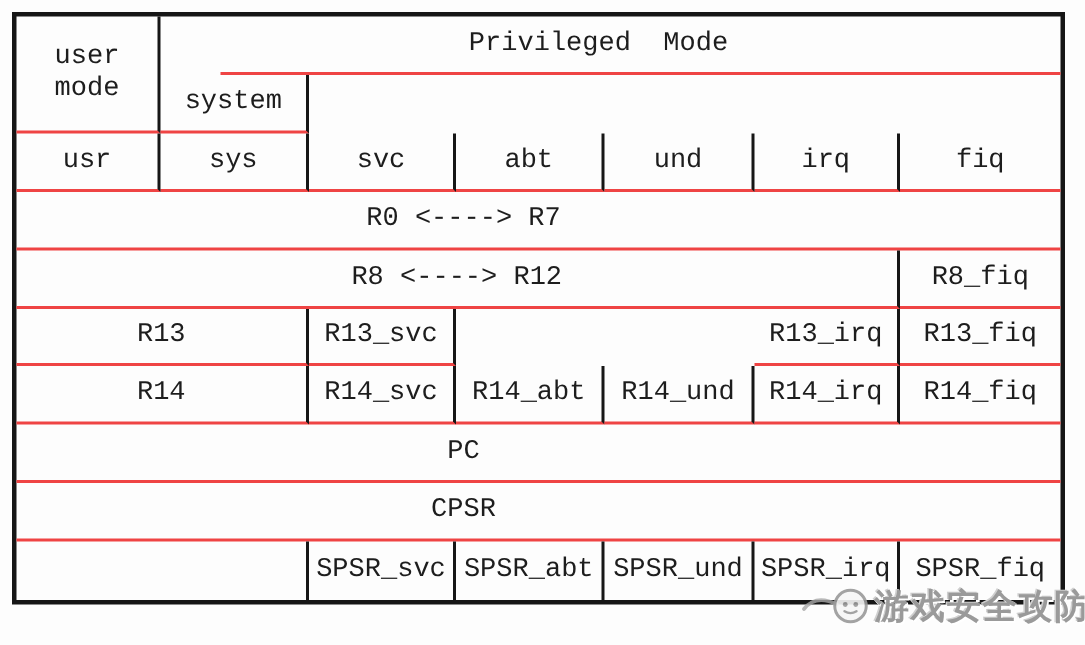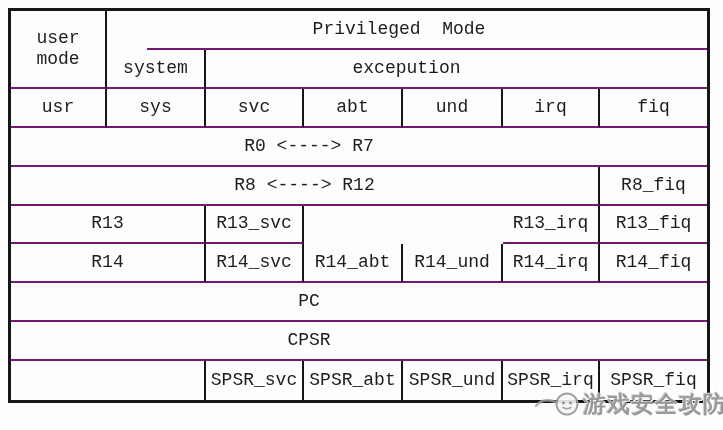--- a/index.html
+++ b/index.html
@@ -11,21 +11,21 @@
   .regtable{
     position:absolute;left:8px;top:8px;width:702px;height:395px;
     box-sizing:border-box;border:3px solid #161616;background:#fdfdfd;
     display:grid;
     grid-template-columns:96px 99px 98px 99px 100px 97px 1fr;
     grid-template-rows:repeat(10,1fr);
   }
   .cell{
     box-sizing:border-box;
     border-right:2px solid #161616;
-    border-bottom:2px solid #701a75;
+    border-bottom:2px solid #ef4444;
     display:flex;align-items:center;justify-content:center;
     font-size:18px;color:#1d1d1d;white-space:pre;overflow:hidden;
     line-height:21px;
   }
   .er{border-right:none;}
   .eb{border-bottom:none;}
   .shift-sm{padding-right:56px;margin-left:40px;}
   .shift{padding-right:100px;}
   .two-line{flex-direction:column;text-align:center;}
   .watermark{
@@ -46,21 +46,20 @@
 <body>
 
 <div class="regtable">
 
   <div class="cell two-line" style="grid-area:1/1/3/2">
     <span>user</span>
     <span>mode</span>
   </div>
   <div class="cell er shift-sm" style="grid-area:1/2/2/8">Privileged  Mode</div>
   <div class="cell" style="grid-area:2/2/3/3">system</div>
-  <div class="cell er shift" style="grid-area:2/3/3/8">excepution</div>
 
   <div class="cell" style="grid-area:3/2/4/3">sys</div>
   <div class="cell" style="grid-area:3/1/4/2">usr</div>
   <div class="cell" style="grid-area:3/3/4/4">svc</div>
   <div class="cell" style="grid-area:3/4/4/5">abt</div>
   <div class="cell" style="grid-area:3/6/4/7">irq</div>
   <div class="cell" style="grid-area:3/5/4/6">und</div>
   <div class="cell er" style="grid-area:3/7/4/8">fiq</div>
 
   <div class="cell er shift" style="grid-area:4/1/5/8">R0 &lt;----&gt; R7</div>

